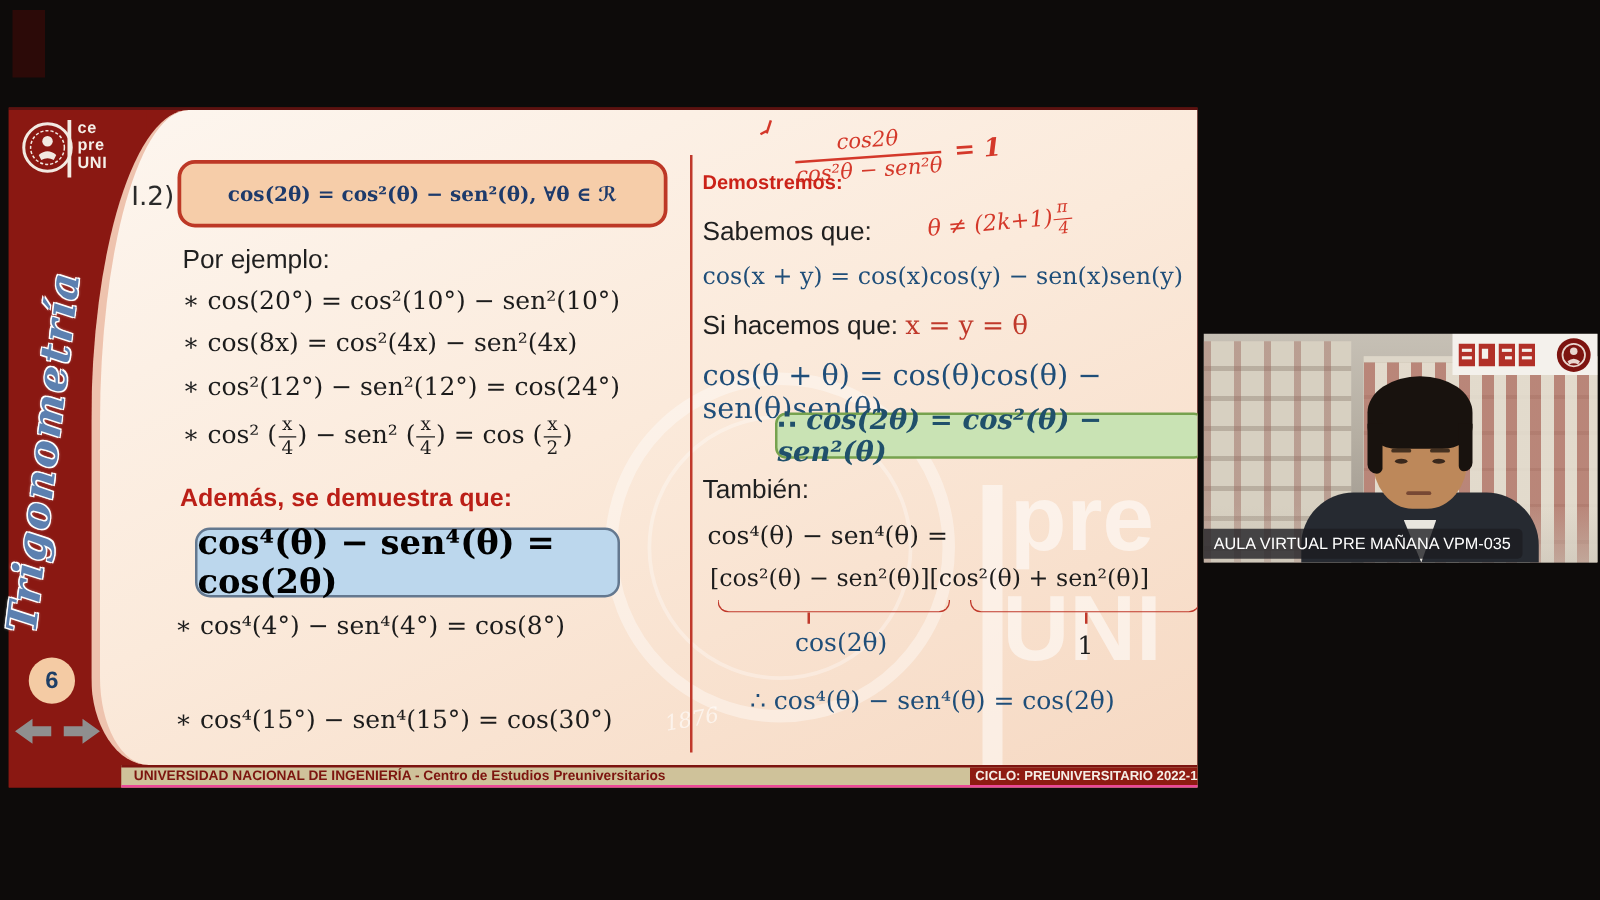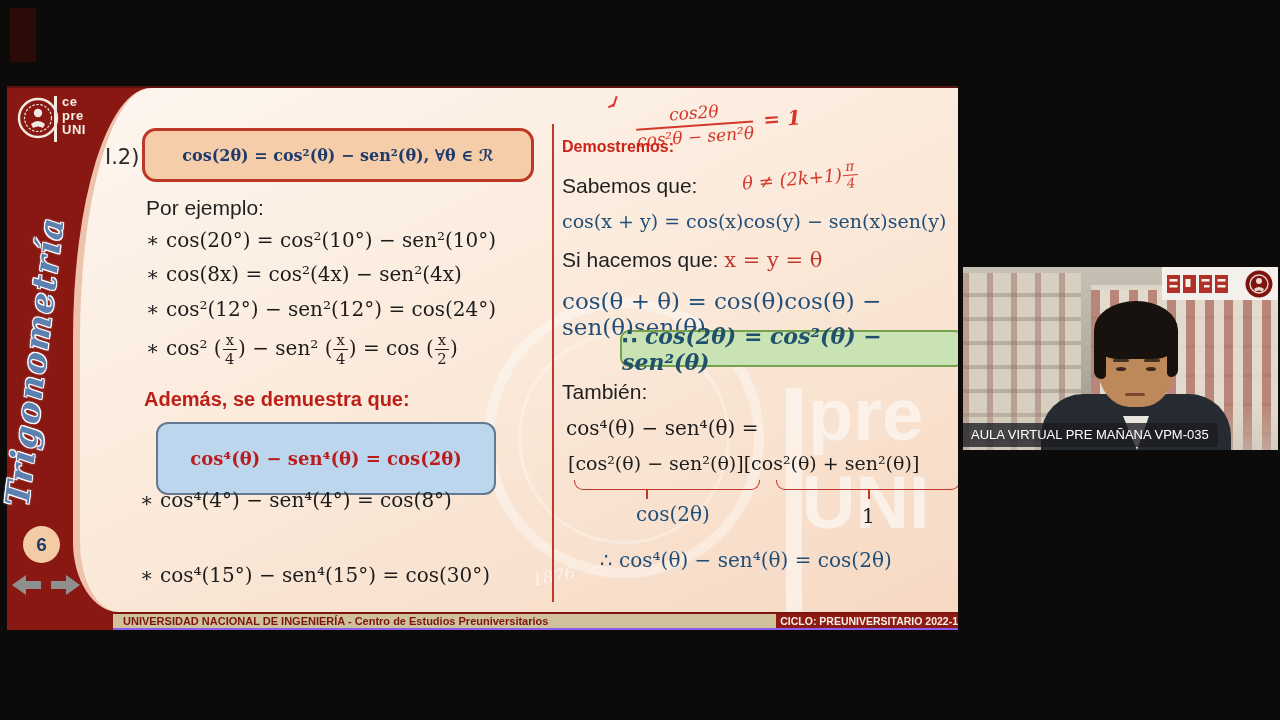--- a/index.html
+++ b/index.html
@@ -58,23 +58,23 @@
   .main-formula { left:62px; top:40px; width:392px; height:54px; background:#f6cda9;
                   border:3px solid #bd3826; border-radius:14px; display:flex; align-items:center;
                   justify-content:center; font-size:16px; font-weight:bold; color:#1d3a6b; }
 
   .examples-title { left:66px; top:108px; font-size:21px; color:#1f1f1f; }
   .ex { left:66px; font-size:20px; }
   .ex1 { top:140px; } .ex2 { top:174px; } .ex3 { top:209px; } .ex4 { top:244px; }
 
   .ademas { left:64px; top:300px; font-size:20px; font-weight:bold; color:#bb1f17; }
 
-  .blue-box { left:76px; top:334px; width:340px; height:73px; background:#bcd7ed;
+  .blue-box { left:76px; top:334px; width:340px; height:56px; background:#bcd7ed;
               border:2px solid #64788f; border-radius:12px; display:flex; align-items:center;
-              justify-content:center; font-size:18px; font-weight:bold; color:#b91c1c; }
+              justify-content:center; font-size:27px; font-weight:bold; color:#000000; }
   .ex5 { left:60px; top:400px; font-size:20px; } .ex6 { left:60px; top:438px; font-size:20px;margin-top:37px; }
 
   .divider { left:472px; top:36px; width:2px; height:478px; background:#c0392b; }
 
   
   .demostremos { left:482px; top:50px; font-size:16px; font-weight:bold; color:#cb2218; }
   .sabemos     { left:482px; top:86px; font-size:21px; color:#1f1f1f; }
   .f-xy        { left:482px; top:122px; font-size:19px; }
   .si-hacemos  { left:482px; top:160px; font-size:21px; color:#1f1f1f; }
   .si-val      { color:#c0392b; font-family:"DejaVu Serif", serif; }
@@ -109,21 +109,21 @@
   .tickA { width:2px; height:11px; left:6px; top:0; transform:rotate(18deg); }
   .tickB { width:6px; height:2px; left:0; top:9px; transform:rotate(-28deg); }
 
   .frac { display:inline-block; vertical-align:-0.55em; text-align:center; line-height:1.05;
           font-size:0.74em; padding:0 1px; }
   .frac .fn { display:block; border-bottom:1.5px solid currentColor; padding:0 3px 1px 3px; }
   .frac .fd { display:block; padding-top:1px; }
 
   
   #footer { position:absolute; left:90px; right:0; bottom:0; height:18px; background:#cfc29a;
-            border-top:2px solid #7d1410; border-bottom:2px solid #8b5cf6; display:flex;margin-left:16px; }
+            border-top:2px solid #7d1410; border-bottom:2px solid #ec4899; display:flex; }
   .footer-left { flex:1; color:#7c150f; font-size:11px; font-weight:bold; line-height:14px;
                  padding-left:10px; white-space:nowrap; overflow:hidden; }
   .footer-right { width:182px; background:#8e1b12; color:#f5eee6; font-size:10.5px; font-weight:bold;
                   line-height:14px; text-align:right; white-space:nowrap; }
 
   
   #webcam { position:absolute; left:963px; top:267px; width:315px; height:183px; overflow:hidden;
             background:linear-gradient(180deg,#c6c0b5 0%,#b5aea2 45%,#9a938a 100%); }
   .bldg-left { position:absolute; left:0; top:6px; width:118px; height:177px; background:#d7d0c1; }
   .bldg-left:before { content:""; position:absolute; inset:0;

